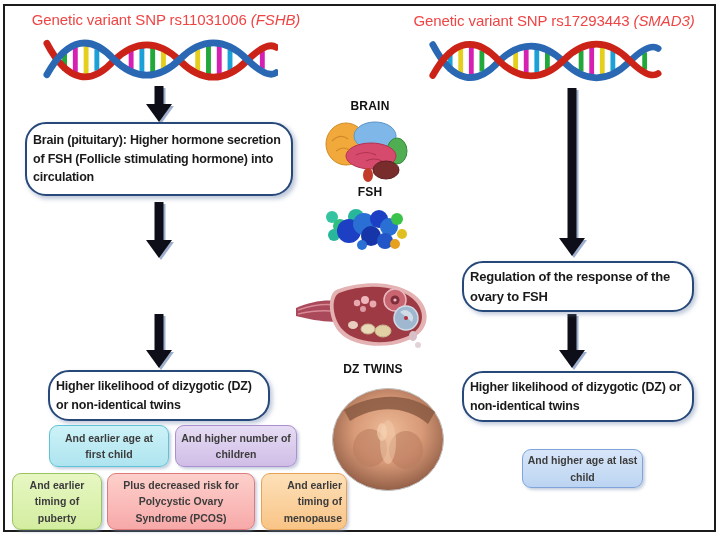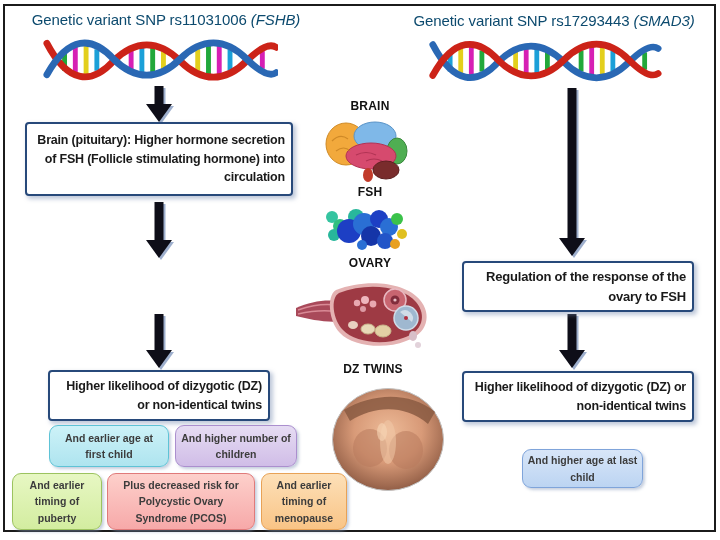--- a/index.html
+++ b/index.html
@@ -5,42 +5,42 @@
   html,body{margin:0;padding:0;background:#fff;}
   #canvas{
     position:relative;width:720px;height:540px;background:#ffffff;
     font-family:"Liberation Sans", sans-serif;overflow:hidden;
   }
   .frame{
     position:absolute;left:3px;top:4px;width:709px;height:524px;
     border:2px solid #1b1b1b;background:#ffffff;
   }
   .hdr{
-    position:absolute;font-size:15px;font-weight:500;color:#0c4a6e;
+    position:absolute;font-size:15px;font-weight:500;color:#ef4444;
     text-align:center;letter-spacing:-0.1px;white-space:nowrap;
   }
   .hdr .gene{font-style:italic;}
   .flowbox{
     position:absolute;background:#ffffff;border:2px solid #27497a;
-    border-radius:4px;display:flex;align-items:center;justify-content:center;
-    text-align:right;font-weight:700;color:#1a1a1a;
+    border-radius:21px;display:flex;align-items:center;justify-content:center;
+    text-align:left;font-weight:700;color:#1a1a1a;
     box-shadow:2.5px 2.5px 4px rgba(128,148,182,.5);
     padding:7px 6px;box-sizing:border-box;line-height:1.5;letter-spacing:-0.2px;
   }
   .outbox{
     position:absolute;border-radius:9px;display:flex;align-items:center;justify-content:center;
     text-align:center;font-weight:700;color:#3c3c3c;font-size:10.5px;line-height:1.55;
     box-shadow:2px 2px 3px rgba(128,148,182,.45);
     padding:2px 4px;box-sizing:border-box;
   }
   .c-cyan  {background:linear-gradient(#cdf2f8,#aee4ef);border:1.5px solid #5ec3d6;}
   .c-purple{background:linear-gradient(#e6dcf3,#d0bde7);border:1.5px solid #ab8fce;}
   .c-green {background:linear-gradient(#e7f7c3,#d3eda0);border:1.5px solid #9cc35f;}
   .c-pink  {background:linear-gradient(#fdd0cb,#f7a9a9);border:1.5px solid #e07a7a;}
-  .c-orange{background:linear-gradient(#fde0b8,#f9c486);border:1.5px solid #e8a256;}
+  .c-orange{background:linear-gradient(#fde0b8,#f9c486);border:1.5px solid #e8a256;text-align:right;}
   .c-blue  {background:linear-gradient(#d8e6f8,#bcd4f2);border:1.5px solid #7fa4da;}
   .midlabel{
     position:absolute;font-size:12px;font-weight:700;color:#111;text-align:center;
     letter-spacing:0.2px;white-space:nowrap;
   }
   .arrow{position:absolute;filter:drop-shadow(2px 2px 0px rgba(125,148,188,.75));}
   svg{display:block;}
 </style>
 </head>
 <body>
@@ -175,21 +175,20 @@
     <circle cx="61" cy="17" r="9" fill="#1d3fc4"></circle>
       <circle cx="71" cy="25" r="9" fill="#2a6fd4"></circle>
     <circle cx="53" cy="34" r="10" fill="#1535a8"></circle>
       <circle cx="67" cy="39" r="8" fill="#2255c8"></circle>
     <circle cx="79" cy="17" r="6" fill="#3bc24a"></circle>
       <circle cx="84" cy="32" r="5" fill="#e0c020"></circle>
     <circle cx="77" cy="42" r="5" fill="#e8a020"></circle>
       <circle cx="44" cy="43" r="5" fill="#2a6fd4"></circle>
   </svg>
 
-  <div class="midlabel" style="left:325px;top:256px;width:90px;">OVARY</div>
   <svg style="position:absolute;left:294px;top:272px;" width="142" height="82" viewBox="0 0 142 82">
     <path d="M2,36 C20,28 40,26 54,32 L54,48 C38,52 18,48 2,44 Z" fill="#a9495a"></path>
     <path d="M4,38 C22,32 40,31 52,36 M4,42 C22,38 40,38 52,42" stroke="#d98a96" stroke-width="1.5" fill="none"></path>
     <path d="M42,18 C72,6 112,10 126,28 C138,42 134,62 112,69 C90,78 58,74 46,61 C35,50 32,24 42,18 Z" fill="#e4b2b2"></path>
     <path d="M45,21 C73,10 109,14 122,30 C133,43 129,60 109,66 C89,74 60,70 49,58 C39,48 36,26 45,21 Z" fill="#9e3a44"></path>
     <circle cx="63" cy="31" r="3.2" fill="#e8a8b0"></circle>
       <circle cx="71" cy="28" r="4" fill="#eeb6bd"></circle>
     <circle cx="79" cy="32" r="3.4" fill="#e8a8b0"></circle>
       <circle cx="69" cy="37" r="3" fill="#dd9aa4"></circle>
     <circle cx="101" cy="28" r="11" fill="#c86570" stroke="#e8b8c0" stroke-width="1.5"></circle>

